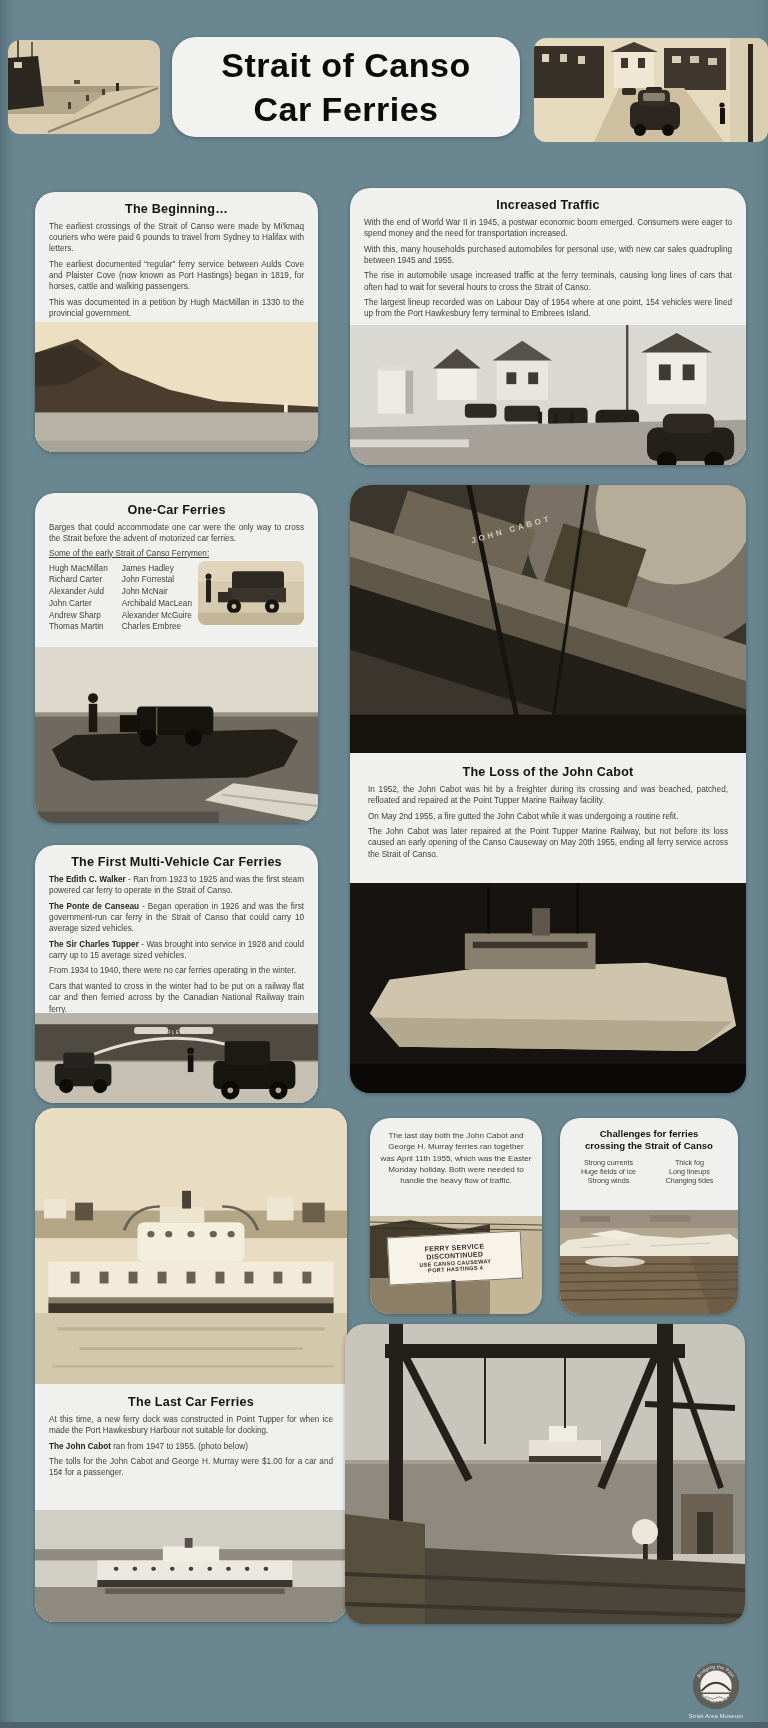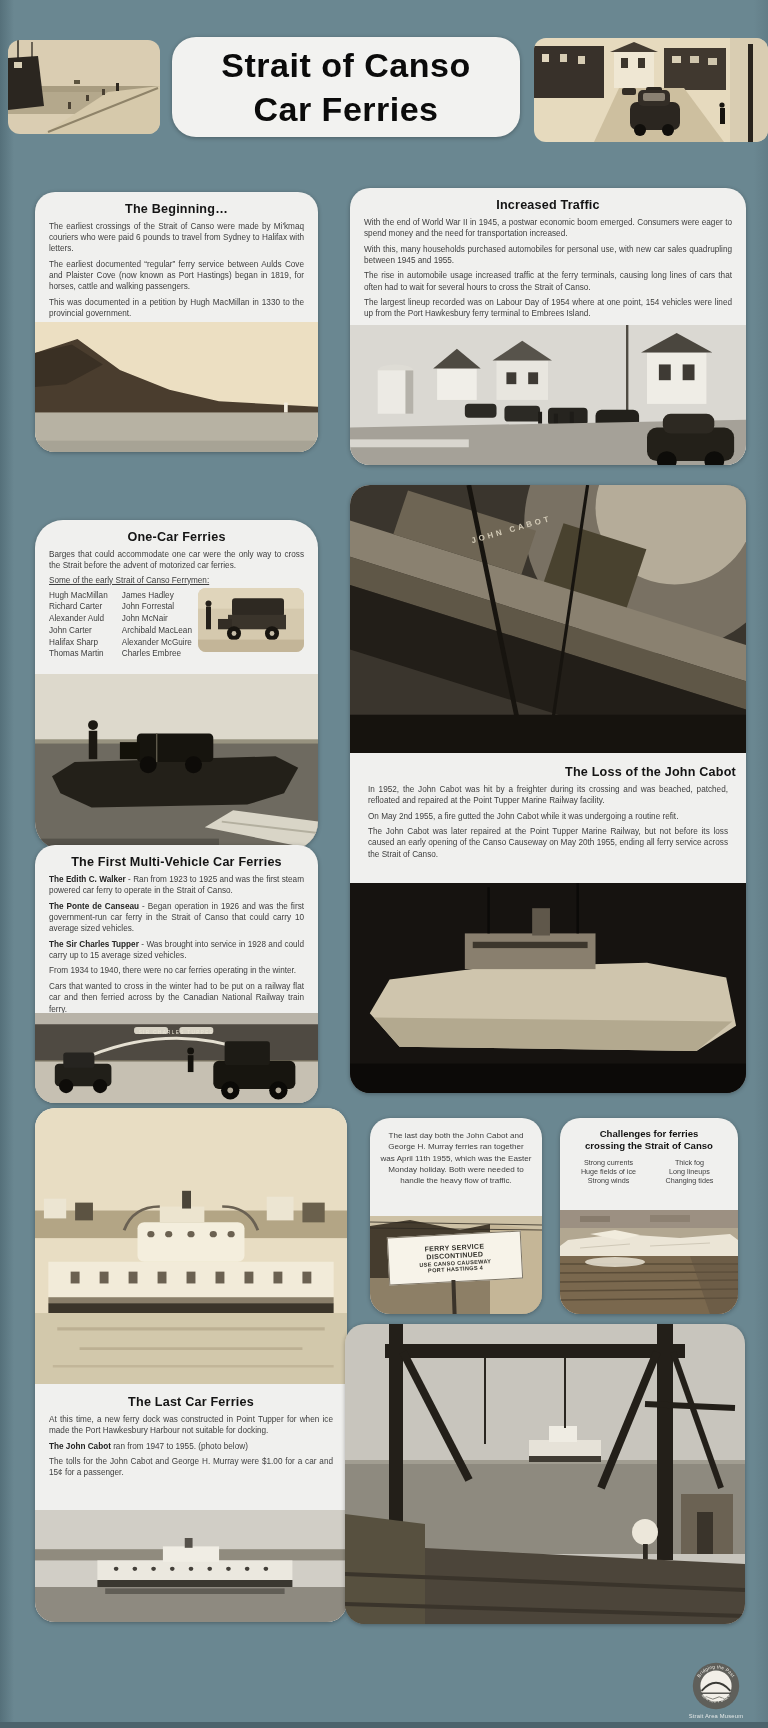--- a/index.html
+++ b/index.html
@@ -26,40 +26,40 @@
 
   
   #hdr-photo-left { position:absolute; left:8px; top:40px; width:152px; height:94px; border-radius:12px; }
   #title-box { position:absolute; left:172px; top:37px; width:348px; height:100px; background:#f2f2f0; border-radius:24px; box-shadow:0 1px 4px rgba(0,0,0,.3); display:flex; flex-direction:column; justify-content:center; }
   #title-box div { font-size:34px; font-weight:bold; color:#0b0b0b; text-align:center; line-height:44px; letter-spacing:.5px; }
   #hdr-photo-right { position:absolute; left:534px; top:38px; width:234px; height:104px; border-radius:12px; }
 
   
   #card-beginning   { left:35px;  top:192px;  width:283px; height:260px; }
   #card-increased   { left:350px; top:188px;  width:396px; height:277px; }
-  #card-onecar      { left:35px;  top:520px;  width:283px; height:330px;border-radius:28px; }
+  #card-onecar      { left:35px;  top:493px;  width:283px; height:330px; }
   #card-cabot       { left:350px; top:485px;  width:396px; height:608px; }
   #card-multi       { left:35px;  top:845px;  width:283px; height:258px; }
   #card-lastferries { left:35px;  top:1108px; width:312px; height:514px; }
   #card-lastday     { left:370px; top:1118px; width:172px; height:196px; }
   #card-challenges  { left:560px; top:1118px; width:178px; height:196px; }
   #photo-dock-large { position:absolute; left:345px; top:1324px; width:400px; height:300px; border-radius:20px; box-shadow:0 1px 4px rgba(0,0,0,.3); }
 
   
   .underline-line { font-size:8.2px; color:#3e3e3e; text-decoration:underline; margin:4px 14px 3px; }
   .ferrymen-row { display:flex; padding:0 14px; align-items:flex-start; }
   .ferrymen-row ul { list-style:none; margin:2px 0 0; padding:0; }
   .ferrymen-row ul li { font-size:8.2px; line-height:11.8px; color:#3e3e3e; }
   .fm-col1 { width:88px; }
   .fm-col2 { width:92px; }
   #photo-onecar-small { width:106px; height:64px; border-radius:8px; margin-left:auto; flex:none; }
 
   
   #cabot-text { position:absolute; left:0; right:0; top:268px; }
-  #cabot-text h2 { margin-top:12px;text-align:right; }
+  #cabot-text h2 { margin-top:12px; }
   #cabot-text .body-text { padding:0 18px; }
 
   
   #lastferries-text { position:absolute; left:0; right:0; top:276px; }
   #lastferries-text h2 { margin-top:11px; }
 
   
   #lastday-text { padding:12px 10px 0; }
   #lastday-text p { font-size:8.1px; line-height:1.4; color:#404040; text-align:center; margin:0; }
 
@@ -207,21 +207,21 @@
     <div class="body-text">
       <p>Barges that could accommodate one car were the only way to cross the Strait before the advent of motorized car ferries.</p>
     </div>
     <div class="underline-line">Some of the early Strait of Canso Ferrymen:</div>
     <div class="ferrymen-row">
       <ul class="fm-col1">
         <li>Hugh MacMillan</li>
         <li>Richard Carter</li>
         <li>Alexander Auld</li>
         <li>John Carter</li>
-        <li>Halifax Sharp</li>
+        <li>Andrew Sharp</li>
         <li>Thomas Martin</li>
       </ul>
       <ul class="fm-col2">
         <li>James Hadley</li>
         <li>John Forrestal</li>
         <li>John McNair</li>
         <li>Archibald MacLean</li>
         <li>Alexander McGuire</li>
         <li>Charles Embree</li>
       </ul>

